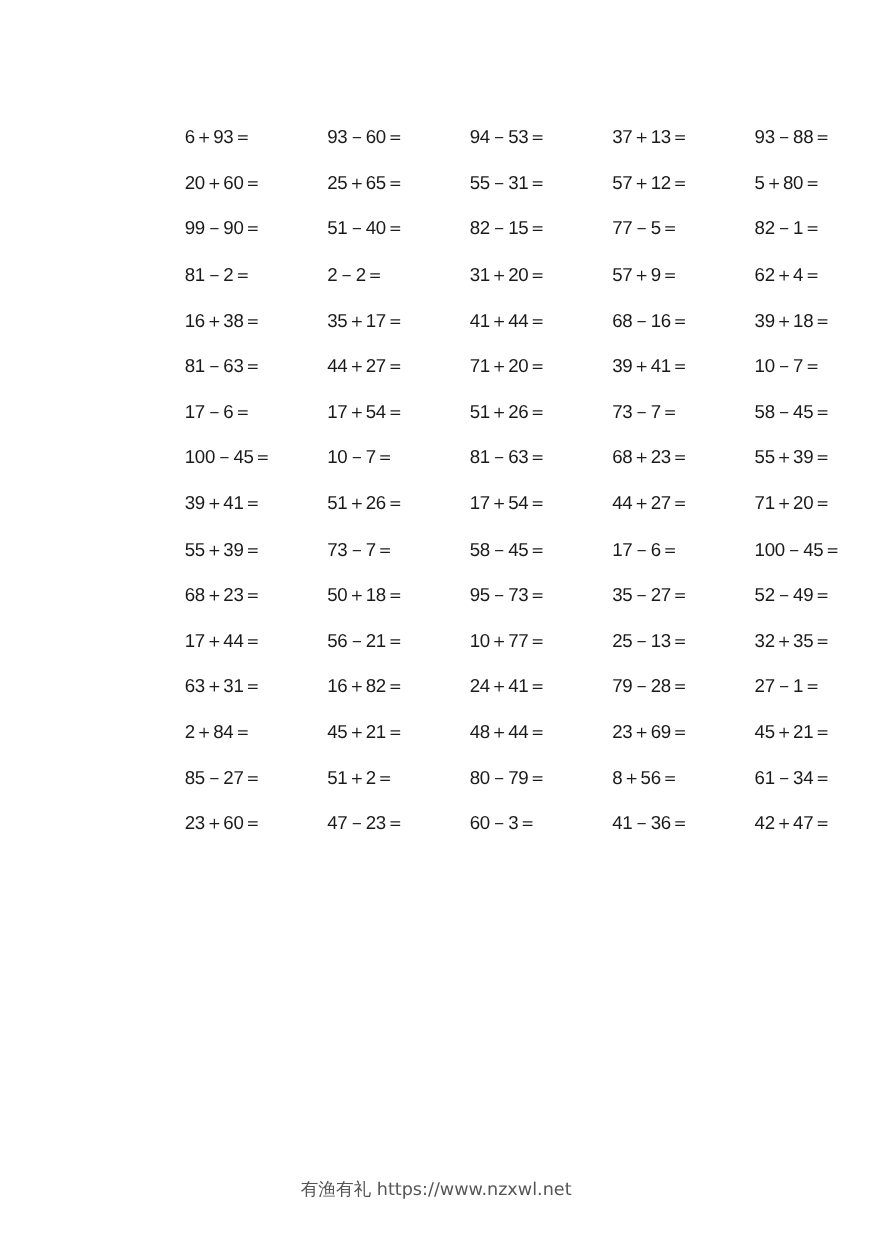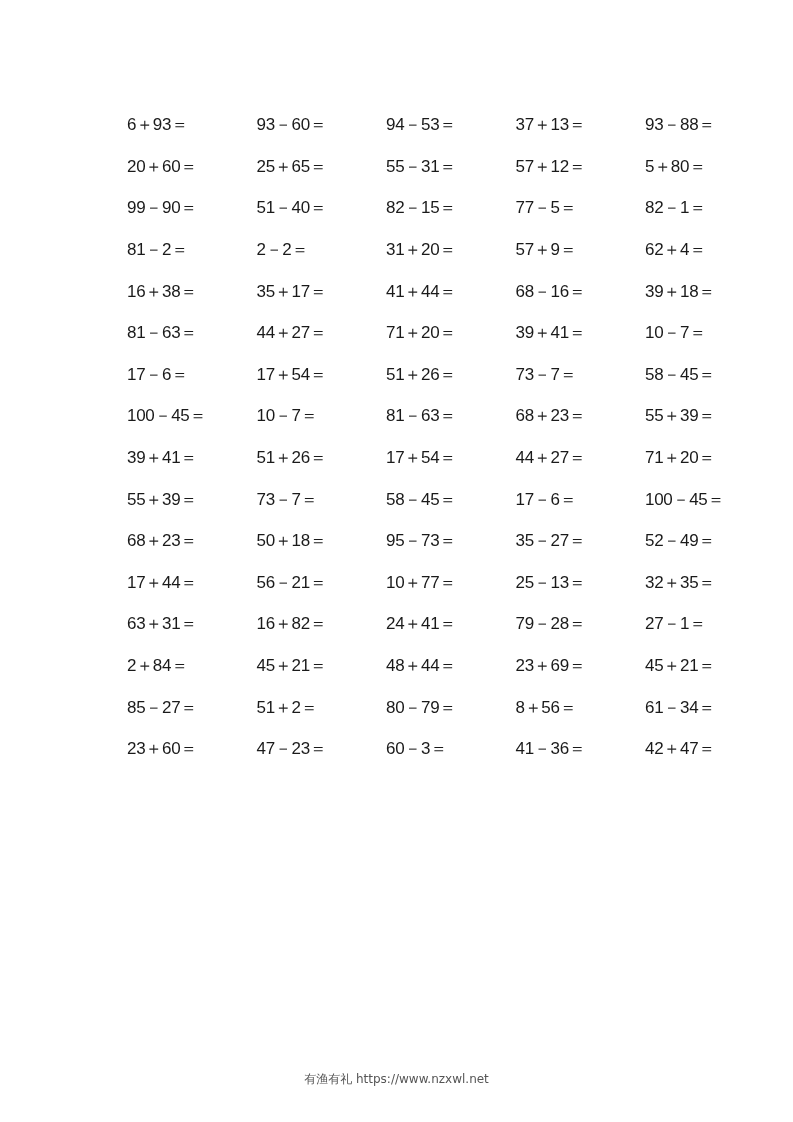--- a/index.html
+++ b/index.html
@@ -18,36 +18,37 @@
     .sheet {
       position: absolute;
       left: 127px;
       top: 104px;
       width: 640px;
     }
     .row {
       display: flex;
       height: 41.6px;
       align-items: center;
+      margin-left: 41px;
     }
     .cell {
       width: 129.5px;
       flex: 0 0 129.5px;
       font-size: 17px;
       letter-spacing: -0.3px;
       white-space: nowrap;
       line-height: 1;
     }
     .footer {
       position: absolute;
       left: 0;
       right: 0;
       top: 1071px;
       text-align: center;
-      font-size: 12px;
+      font-size: 16px;
       color: #555555;
       font-family: "DejaVu Sans", sans-serif;
     }
   </style>
 </head>
 <body>
 
 <div class="sheet" id="sheet">
     <div class="row">
       <div class="cell">6＋93＝</div>

